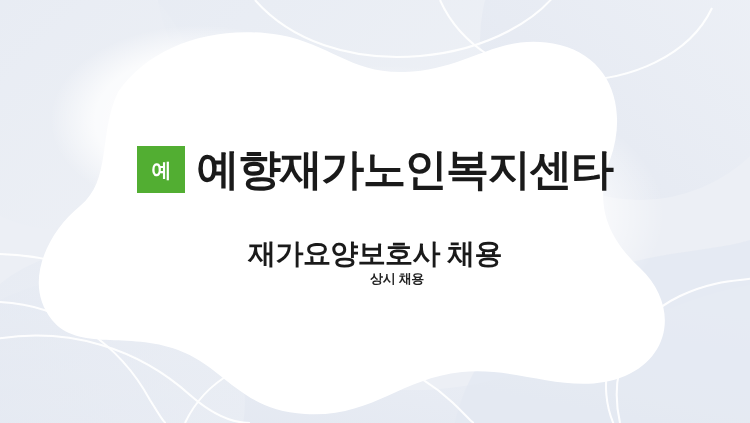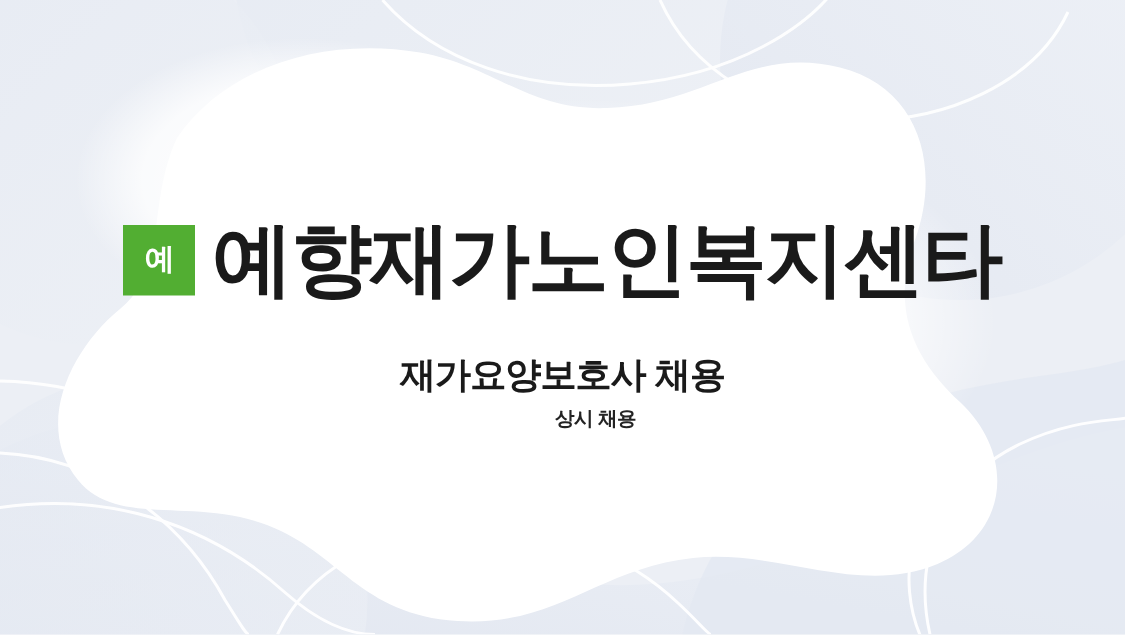--- a/index.html
+++ b/index.html
@@ -63,36 +63,36 @@
     justify-content: center;
     font-size: 20px;
     font-weight: 700;
     line-height: 1;
     letter-spacing: 0;
     flex: 0 0 auto;
     box-sizing: border-box;
   }
 
   .org-title {
-    font-size: 54px;
+    font-size: 43px;
     font-weight: 700;
     color: #1a1a1a;
     line-height: 1;
     letter-spacing: -1.4px;
     white-space: nowrap;
     margin: 0;
   }
 
   .headline {
     position: absolute;
     top: 236px;
     left: 0;
     right: 0;
     text-align: center;
-    font-size: 24px;
+    font-size: 28px;
     font-weight: 700;
     color: #1a1a1a;
     letter-spacing: -0.6px;
     line-height: 1.25;
     margin: 0;
   }
 
   .subheadline {
     position: absolute;
     top: 271px;

